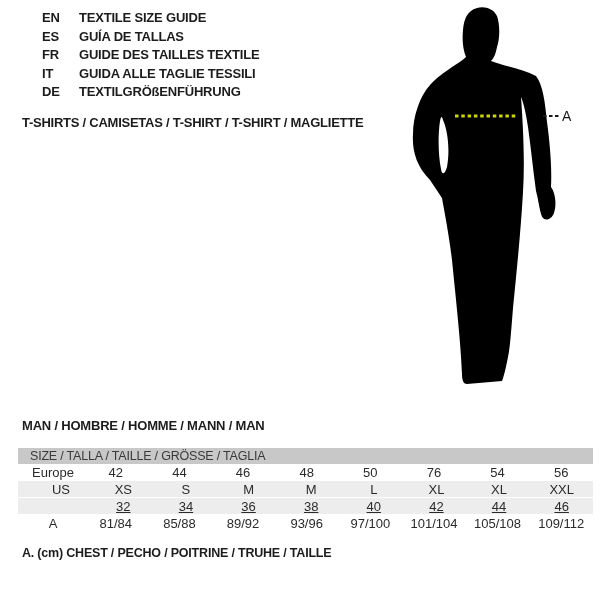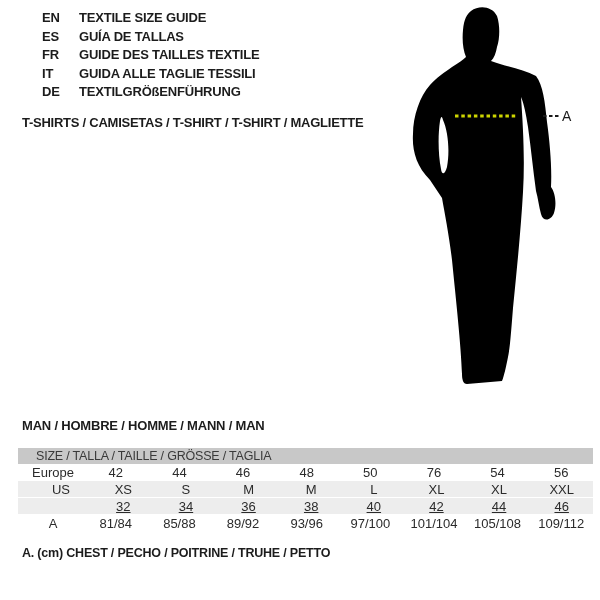--- a/index.html
+++ b/index.html
@@ -12,21 +12,21 @@
   .lang-row{height:18.6px;line-height:18.6px;white-space:nowrap;margin-left:20px;}
   .lang-code{display:inline-block;width:37px;}
   
   .cat-block{position:absolute;left:22px;top:113px;font-weight:700;font-size:13px;line-height:19.5px;letter-spacing:-0.25px;white-space:nowrap;}
   
   .figure{position:absolute;left:400px;top:0;width:200px;height:400px;}
   
   .section-title{position:absolute;left:22px;top:418px;font-weight:700;font-size:13px;letter-spacing:-0.2px;}
   
   .size-table{position:absolute;left:18px;top:448px;width:575px;font-size:13px;color:#2b2b2b;}
-  .thead{height:16px;line-height:16px;padding-left:18px;font-size:12.5px;color:#3a3a3a;letter-spacing:-0.2px;}
+  .thead{height:16px;line-height:16px;padding-left:12px;font-size:12.5px;color:#3a3a3a;letter-spacing:-0.2px;}
   .trow{display:flex;height:17px;line-height:17px;box-sizing:border-box;}
   .trow.shaded{border-bottom:1px solid #ffffff;padding-left:8px;}
   .tlabel{width:66px;padding-left:4px;box-sizing:border-box;text-align:center;}
   .tcell{flex:1;text-align:center;}
   
   .footnote{position:absolute;left:22px;top:546px;font-weight:700;font-size:12.5px;letter-spacing:-0.2px;white-space:nowrap;}
 </style>
 </head>
 <body>
 
@@ -139,15 +139,15 @@
           <div class="tcell">89/92</div>
           <div class="tcell">93/96</div>
           <div class="tcell">97/100</div>
           <div class="tcell">101/104</div>
           <div class="tcell">105/108</div>
           <div class="tcell">109/112</div>
         </div>
       </div>
   </div>
 
-  <div class="footnote">A. (cm) CHEST / PECHO / POITRINE / TRUHE / PETTO</div>
+  <div class="footnote">A. (cm) CHEST / PECHO / POITRINE / TRUHE / TAILLE</div>
 
 </div>
 
 </body></html>

